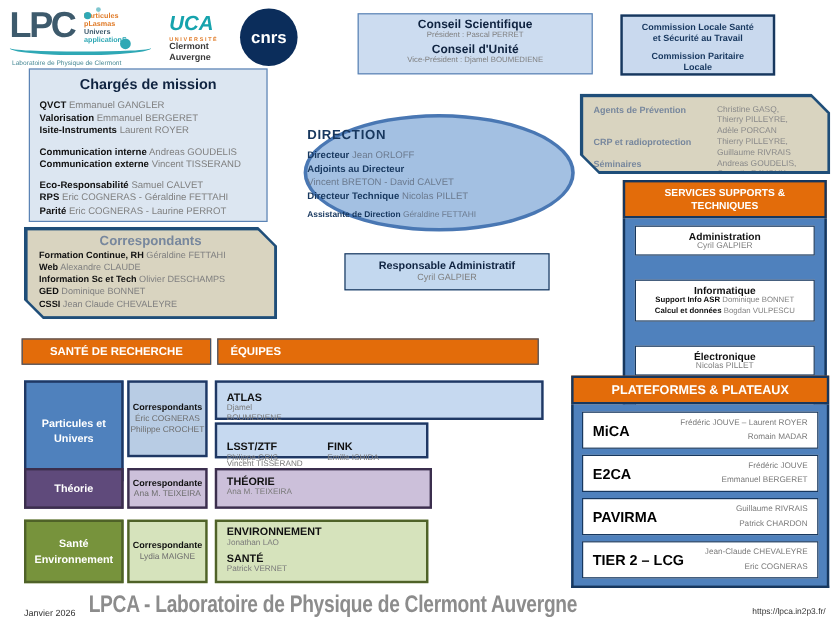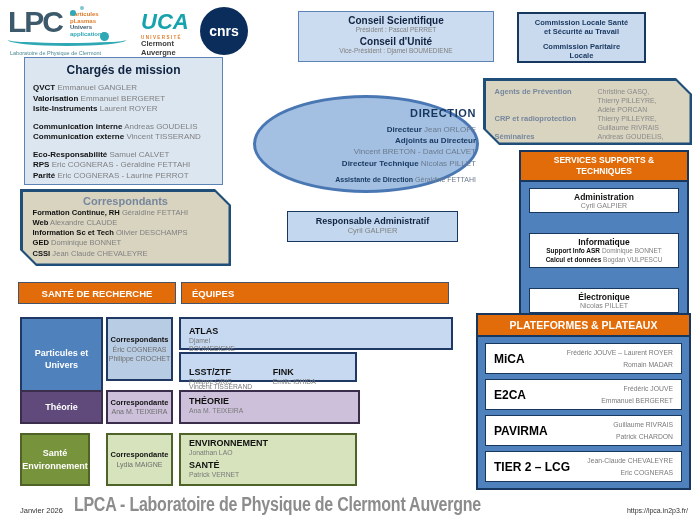--- a/index.html
+++ b/index.html
@@ -17,21 +17,21 @@
   .tag-2 { color:#3D5A6C; } .tag-3 { color:#2FA8B5; }
   .lpc-swoosh { position:absolute; left:0; top:26px; width:118px; height:12px;
                 border-bottom:3px solid #2FA8B5; border-radius:50%; }
   .lpc-sub { position:absolute; left:2px; top:42px; font-size:5.5px; color:#4A8A96; }
   .lpc-dots i { position:absolute; border-radius:50%; display:block; }
   .dot-a { width:6px; height:6px; background:#2FA8B5; left:62px; top:2px; }
   .dot-b { width:4px; height:4px; background:#7FC6CF; left:72px; top:-2px; }
   .dot-c { width:9px; height:9px; background:#2FA8B5; left:92px; top:24px; }
 
   .uca-logo { position:absolute; left:141px; top:11px; width:54px; }
-  .uca-acronym { font-size:22px; font-weight:bold; font-style:italic; color:#16A3AD; line-height:1; }
+  .uca-acronym { font-size:17px; font-weight:bold; font-style:italic; color:#16A3AD; line-height:1; }
   .uca-l1 { font-size:4.5px; color:#E07B28; letter-spacing:1.4px; margin-top:2px; font-weight:bold; }
   .uca-l2, .uca-l3 { font-size:7.5px; font-weight:bold; color:#3a3a3a; line-height:1.15; }
 
   .cnrs-logo { position:absolute; left:200px; top:7px; width:48px; height:48px; border-radius:50%;
                background:#0B2D5B; color:#fff; display:flex; align-items:center; justify-content:center;
                font-weight:bold; font-size:14px; }
 
   
   .conseil-box { position:absolute; left:298px; top:11px; width:196px; height:51px;
                  background:#CCDCF0; border:1.5px solid #5B83B5; text-align:center; padding-top:3px; }
@@ -65,21 +65,21 @@
 
   .prevention-box { left:483px; top:78px; width:209px; height:67px; }
   .prevention-box .bevel-inner { padding:6px 9px 4px 9px; }
   .prev-row { display:flex; line-height:1.3; }
   .pk { font-weight:bold; color:#77879D; width:103px; flex:none; font-size:7.5px; }
   .pnames { flex:1; color:#8a8a8a; font-size:7px; }
 
   
   .direction-ellipse { position:absolute; left:253px; top:95px; width:226px; height:98px;
                        background:#A3C0E2; border:3px solid #4977B3; border-radius:50%;
-                       text-align:right; padding-top:9px; }
+                       text-align:left; padding-top:9px; }
   .dir-title { font-size:11px; font-weight:bold; color:#17375E; letter-spacing:0.6px; margin-bottom:5px; }
   .dir-line { font-size:8px; line-height:1.4; }
   .dk { font-weight:bold; color:#17375E; }
   .dv { color:#6B7A8F; }
   .assist { margin-top:6px; font-size:7px; }
 
   .resp-box { position:absolute; left:287px; top:211px; width:171px; height:31px;
               background:#C3D8EF; border:1.5px solid #17375E; text-align:center; padding-top:4px; }
   .resp-title { font-size:9px; font-weight:bold; color:#0F2340; }
   .resp-name { font-size:7.5px; color:#808080; }
@@ -120,21 +120,21 @@
   .ca0 { width:26%; } .ca1 { width:18%; } .ca2 { width:29%; } .ca3 { width:27%; }
   .cb0 { width:53%; } .cb1 { width:47%; }
   .team-name { font-size:9px; font-weight:bold; color:#111; }
   .team-member { font-size:6.8px; color:#7a7a7a; }
 
   .pole-th { left:20px; top:390px; width:83px; height:34px; background:#5F4A7B; border:2px solid #3B2E4D; }
   .corr-th { left:106px; top:390px; width:67px; height:34px; background:#CCC0DA; border:2px solid #3B2E4D; }
   .team-th { position:absolute; left:179px; top:390px; width:181px; height:34px; background:#CCC0DA;
              border:2px solid #3B2E4D; padding:4px 8px; line-height:1.25; }
 
-  .pole-se { left:20px; top:433px; width:70px; height:53px; background:#77933C; border:2px solid #4F6228; }
+  .pole-se { left:20px; top:433px; width:83px; height:53px; background:#77933C; border:2px solid #4F6228; }
   .corr-se { left:106px; top:433px; width:67px; height:53px; background:#D6E3BC; border:2px solid #4F6228; }
   .team-se { position:absolute; left:179px; top:433px; width:178px; height:53px; background:#D6E3BC;
              border:2px solid #4F6228; padding:3px 8px; line-height:1.2; }
   .team-se .second { margin-top:3px; }
 
   
   .plateformes { position:absolute; left:476px; top:313px; width:215px; }
   .plat-header { background:#E36C0A; border:2px solid #17375E; color:#fff; font-weight:bold;
                  font-size:10.5px; text-align:center; padding:4px 0; }
   .plat-body { background:#4F81BD; border:2px solid #17375E; border-top:none; padding:6px 7px 1px 7px; }

